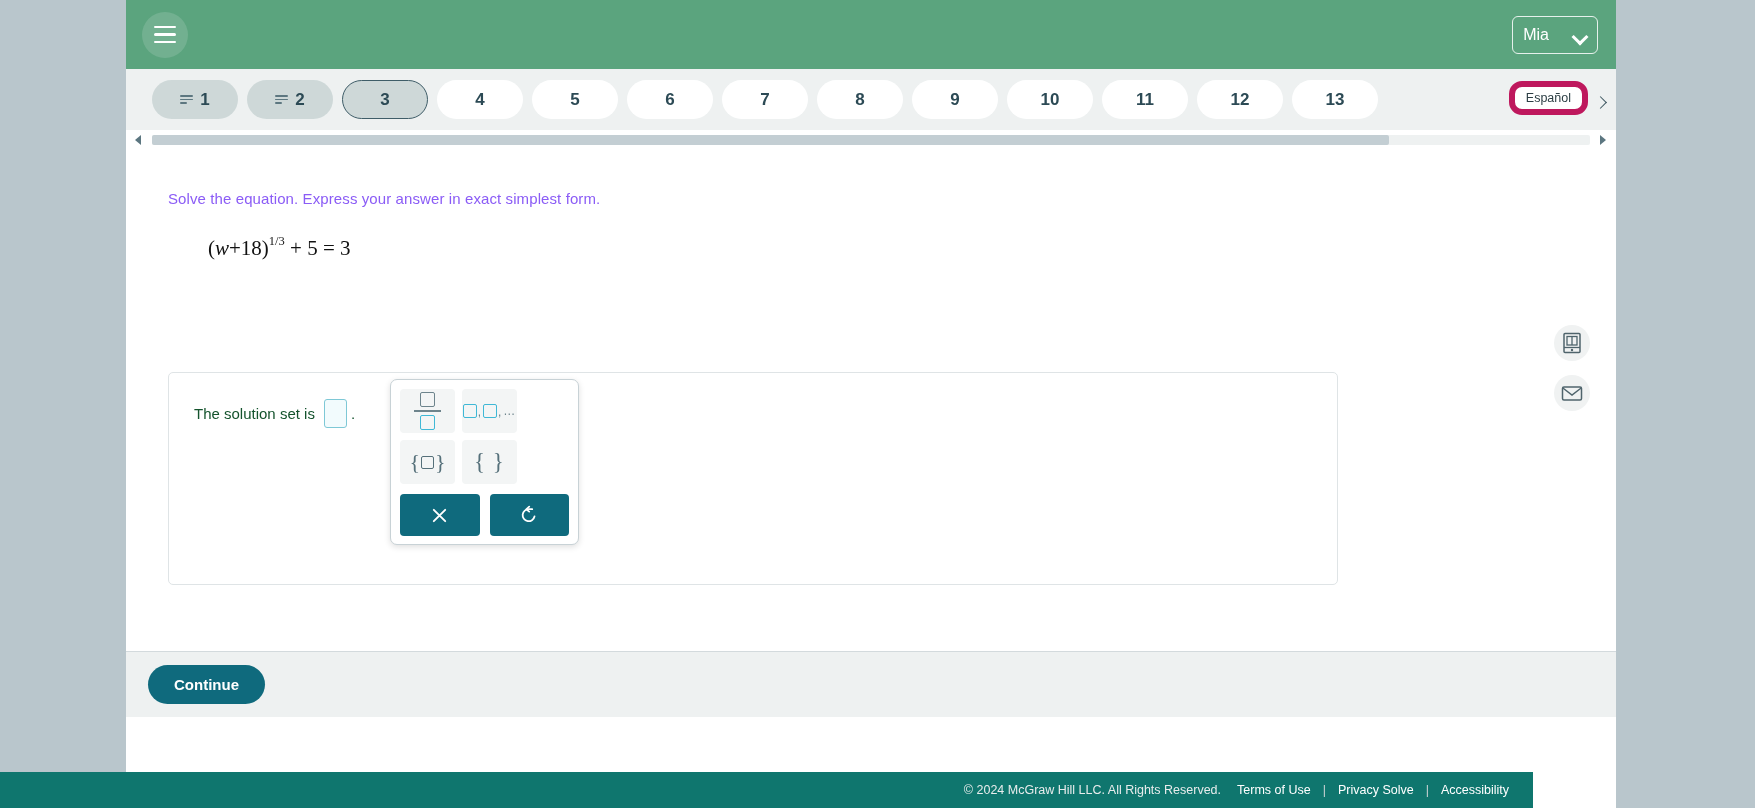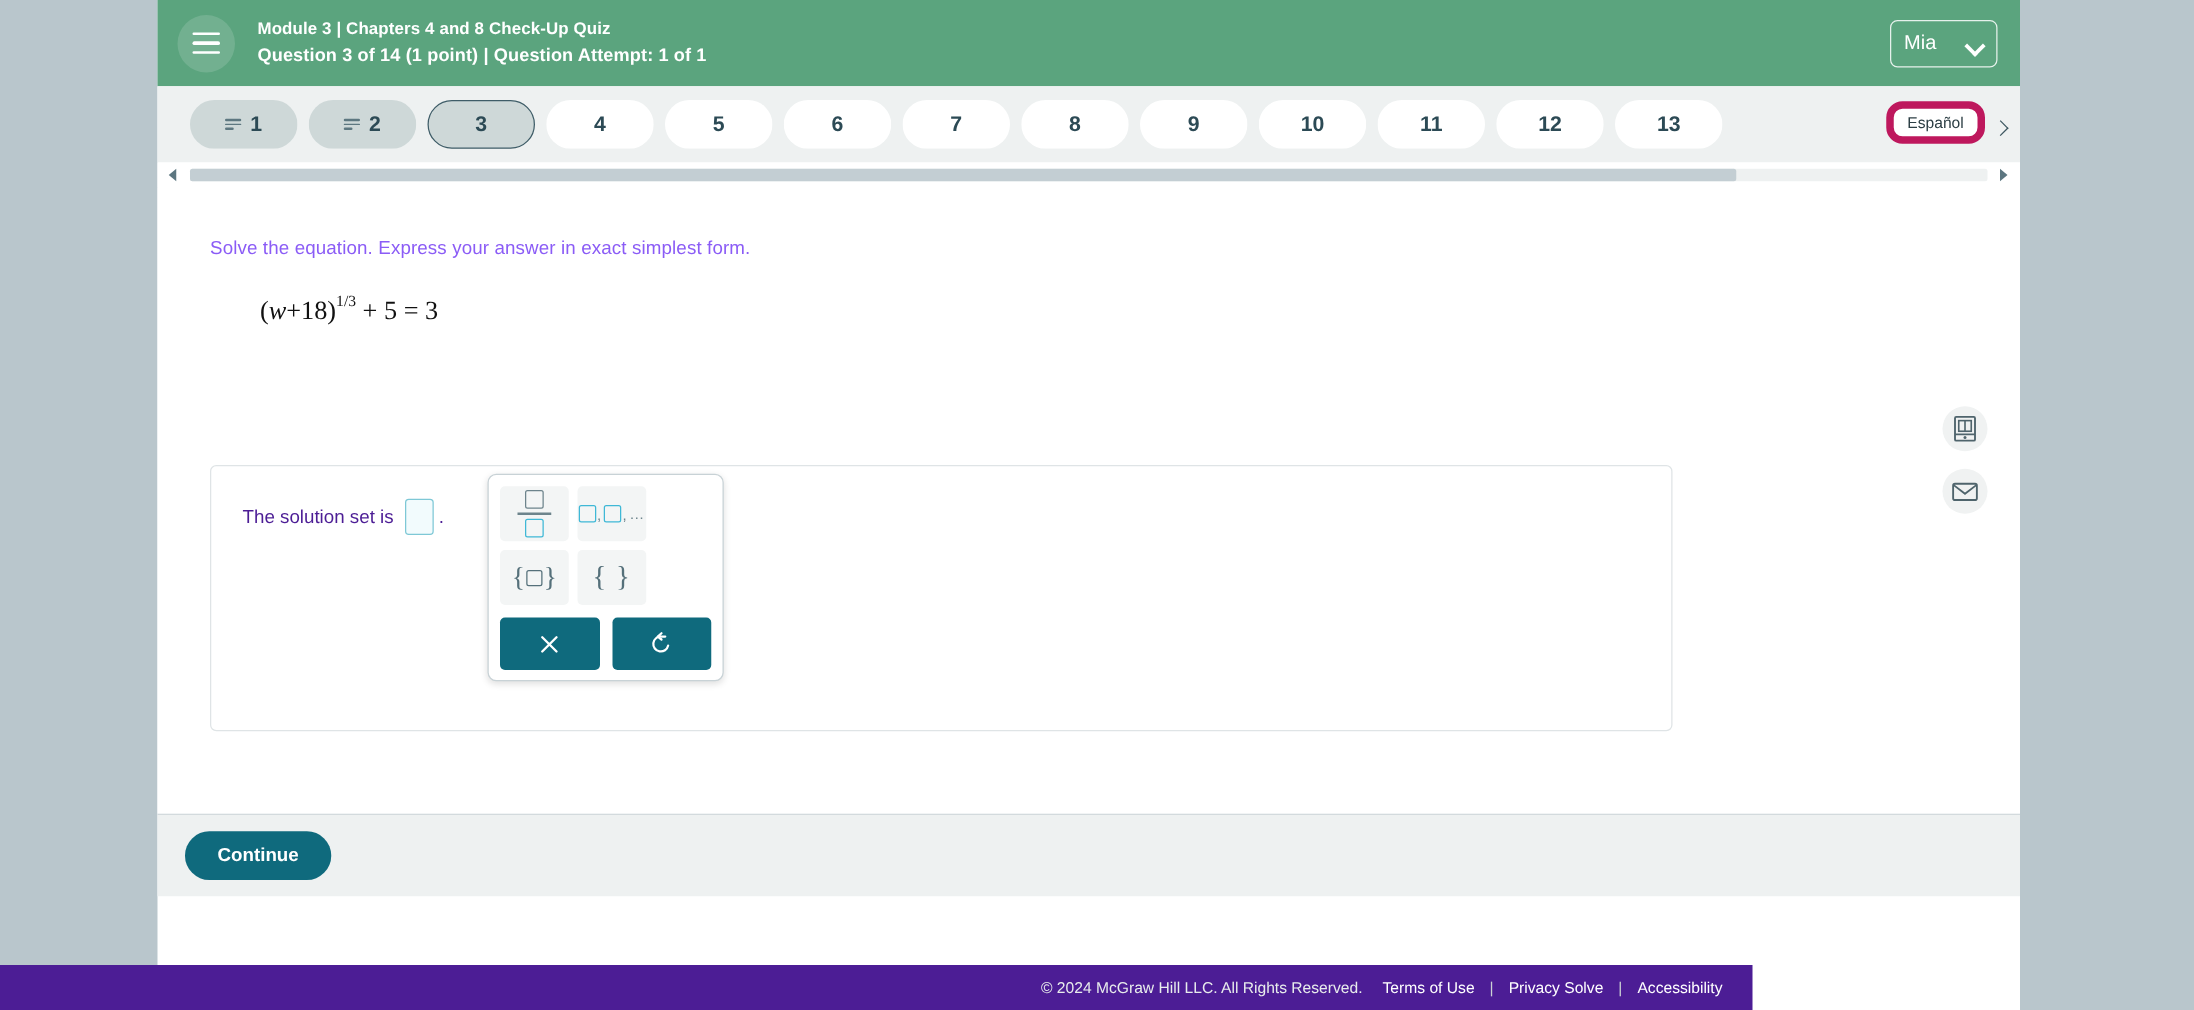--- a/index.html
+++ b/index.html
@@ -266,21 +266,21 @@
     border-radius: 5px;
     background: #ffffff;
   }
   .answer-row {
     position: absolute;
     left: 25px;
     top: 26px;
     display: flex;
     align-items: center;
     font-size: 15px;
-    color: #4c1d95;
+    color: #14532d;
   }
   .answer-box {
     width: 23px;
     height: 29px;
     margin: 0 7px 0 9px;
     border: 1.5px solid #7ec8d6;
     border-radius: 3px;
     background: #f2fbfd;
     cursor: text;
   }
@@ -427,23 +427,23 @@
     font-size: 15.5px;
     padding: 10px 24px;
     cursor: pointer;
     font-family: "Liberation Sans", sans-serif;
   }
 
   
   .footer {
     position: absolute;
     left: 0; bottom: 0;
-    width: 1402px;
+    width: 1533px;
     height: 36px;
-    background: #4c1d95;
+    background: #0f766e;
     display: flex;
     align-items: center;
     justify-content: flex-end;
     padding-right: 22px;
     color: #e8ecec;
     font-size: 12.5px;
     gap: 0px;
   }
   .footer .copy { margin-right: 14px; }
   .footer a {
@@ -456,24 +456,20 @@
 </head>
 <body>
 
 <div class="page-frame">
 
   <div class="app-header">
     <div class="hamburger-btn">
       <span></span>
         <span></span>
         <span></span>
-    </div>
-    <div class="header-titles">
-      <div class="header-line1">Module 3 | Chapters 4 and 8 Check-Up Quiz</div>
-      <div class="header-line2">Question 3 of 14 (1 point)  |  Question Attempt: 1 of 1</div>
     </div>
     <div class="header-spacer"></div>
     <div class="user-menu">
       <span>Mia</span>
       <span class="chev-down"></span>
     </div>
   </div>
 
   <div class="qnav-wrap">
     <div class="qnav-track" id="pillTrack">

